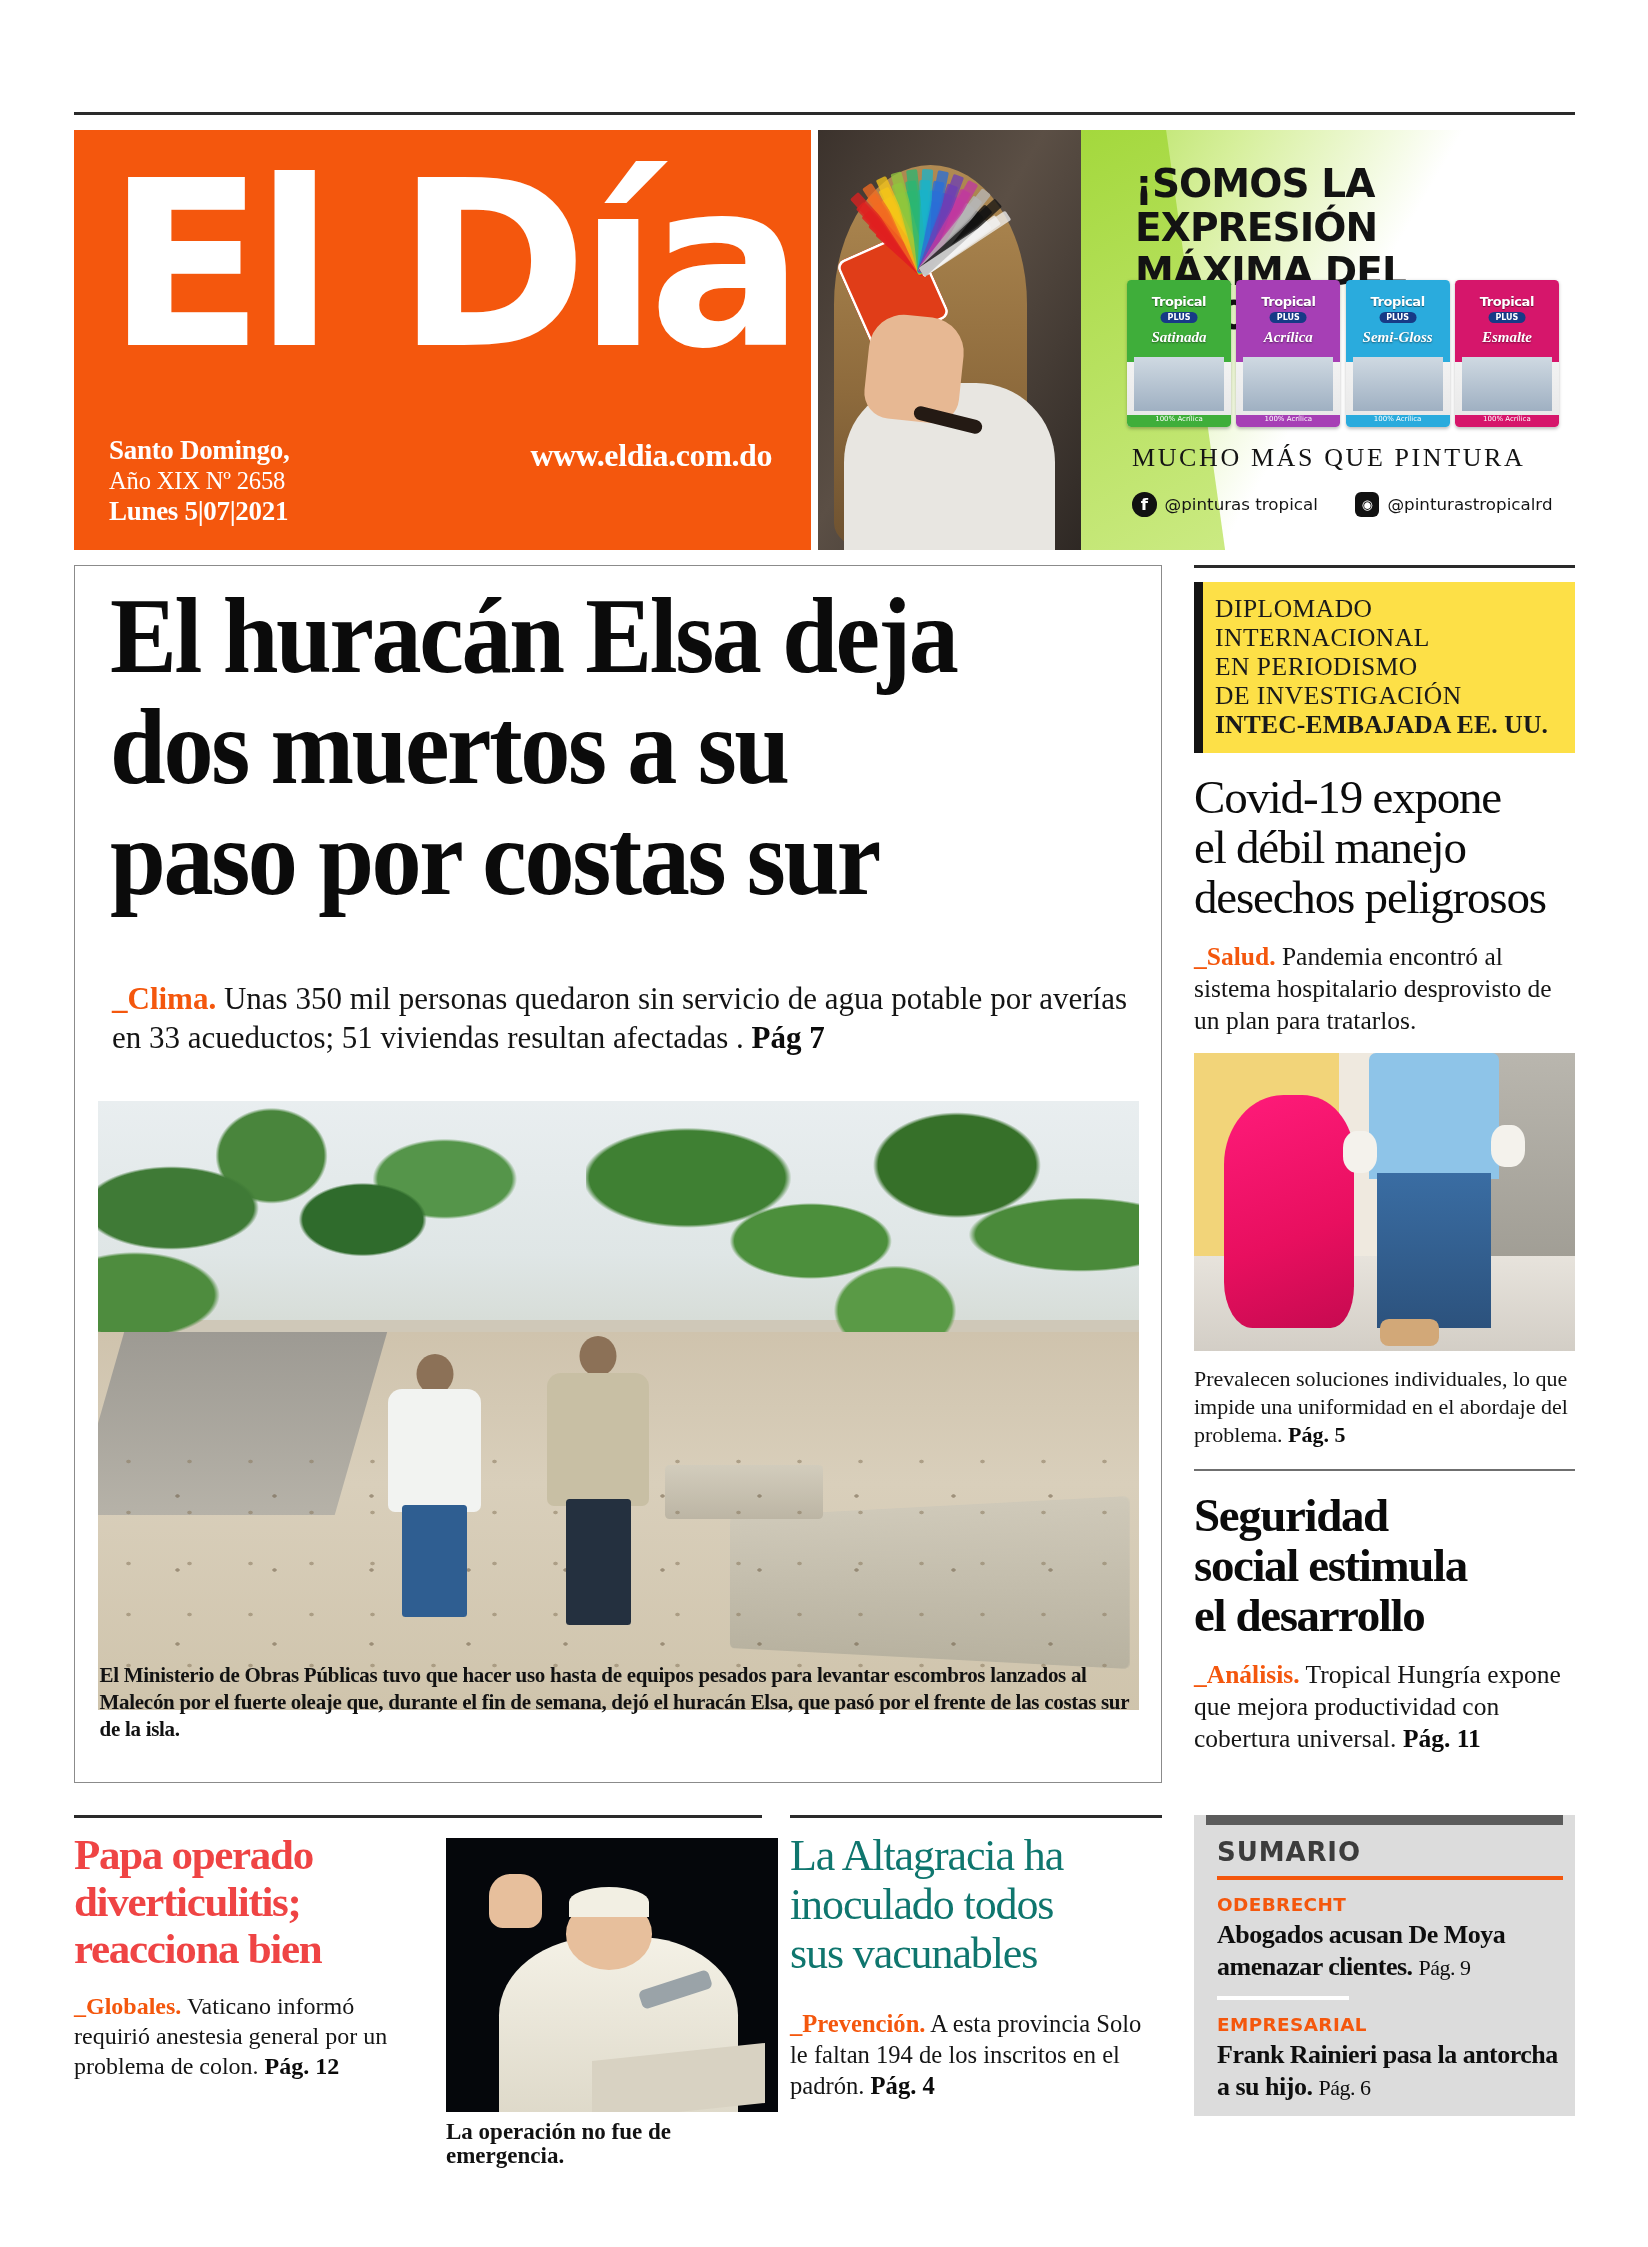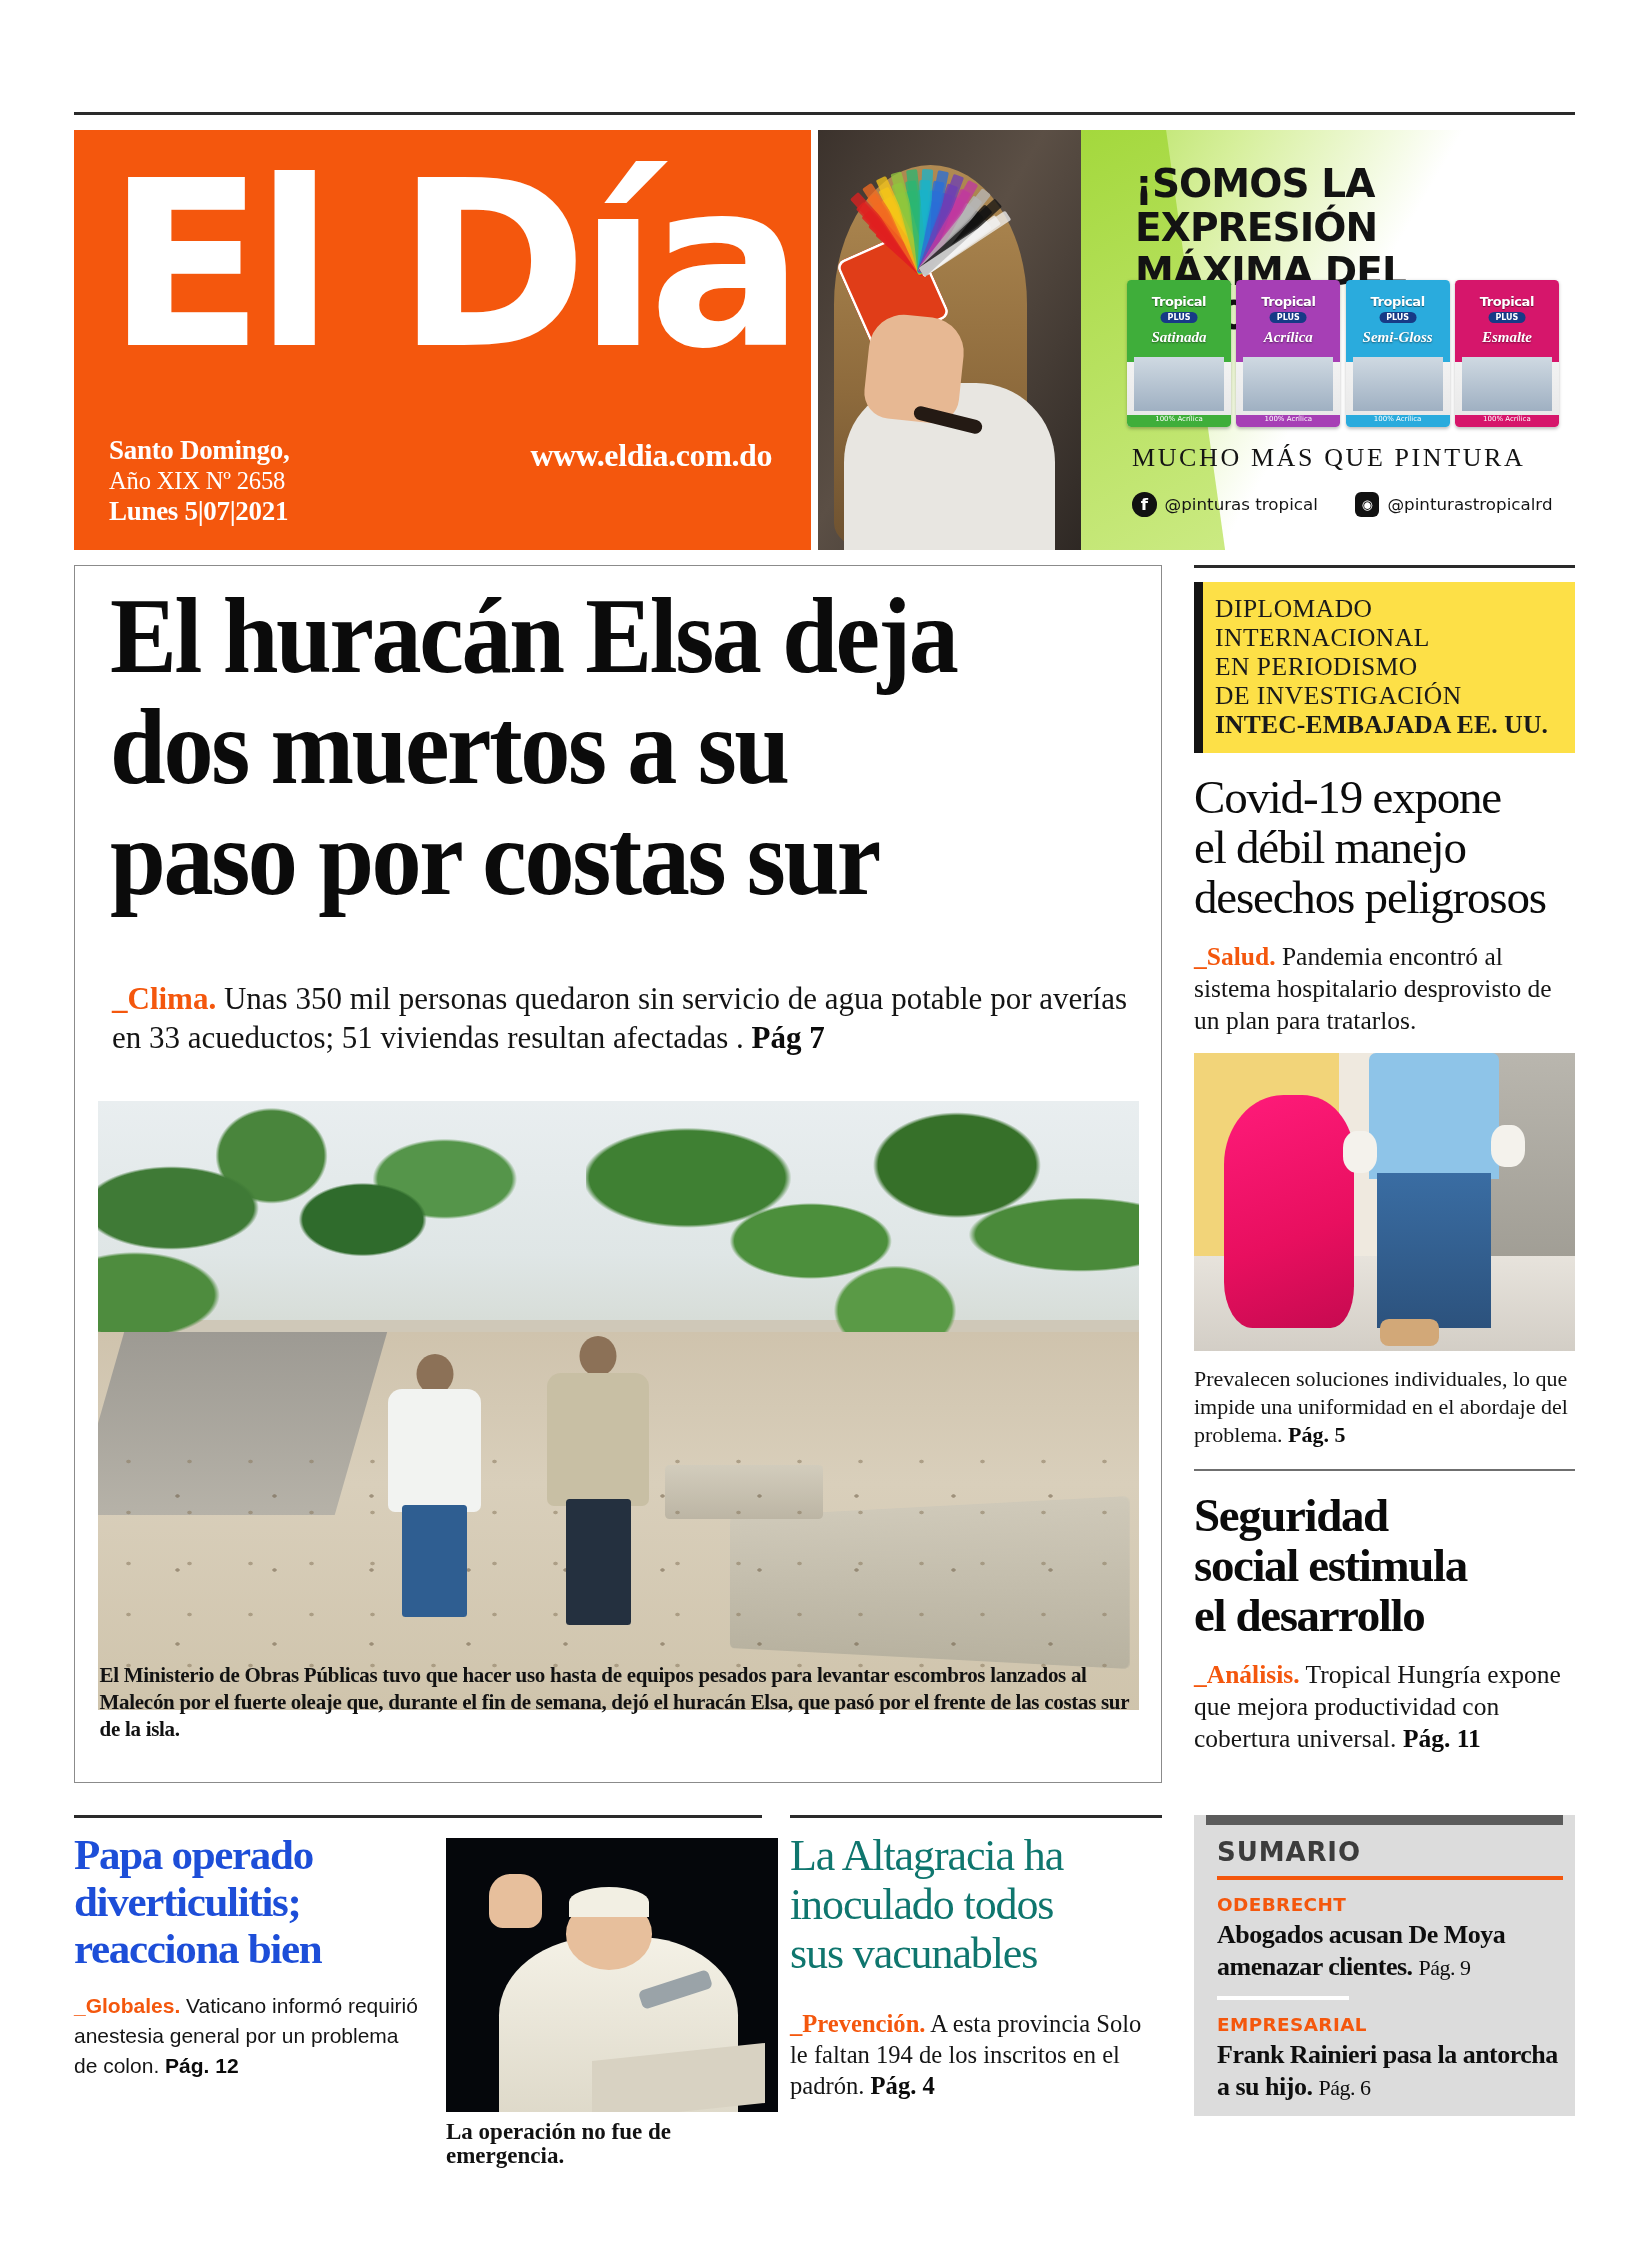--- a/index.html
+++ b/index.html
@@ -582,26 +582,26 @@
   .papa {
     position: absolute;
     left: 0; top: 16px; width: 351px;
   }
   .papa-head {
     font-family: "Liberation Serif", serif;
     font-weight: 700;
     font-size: 43px;
     line-height: 47px;
     letter-spacing: -1.3px;
-    color: #1d4ed8;
+    color: #ef4444;
   }
   .papa-deck {
     margin-top: 19.3px;
-    font-family: Liberation Sans, sans-serif;
-    font-size: 21px;
+    font-family: Liberation Serif, serif;
+    font-size: 24px;
     line-height: 30px;
     color: #151515;
   }
   .papa-photo {
     position: absolute;
     left: 372px; top: 23px;
     width: 332px; height: 274px;
     background: #05070b;
     overflow: hidden;
   }

